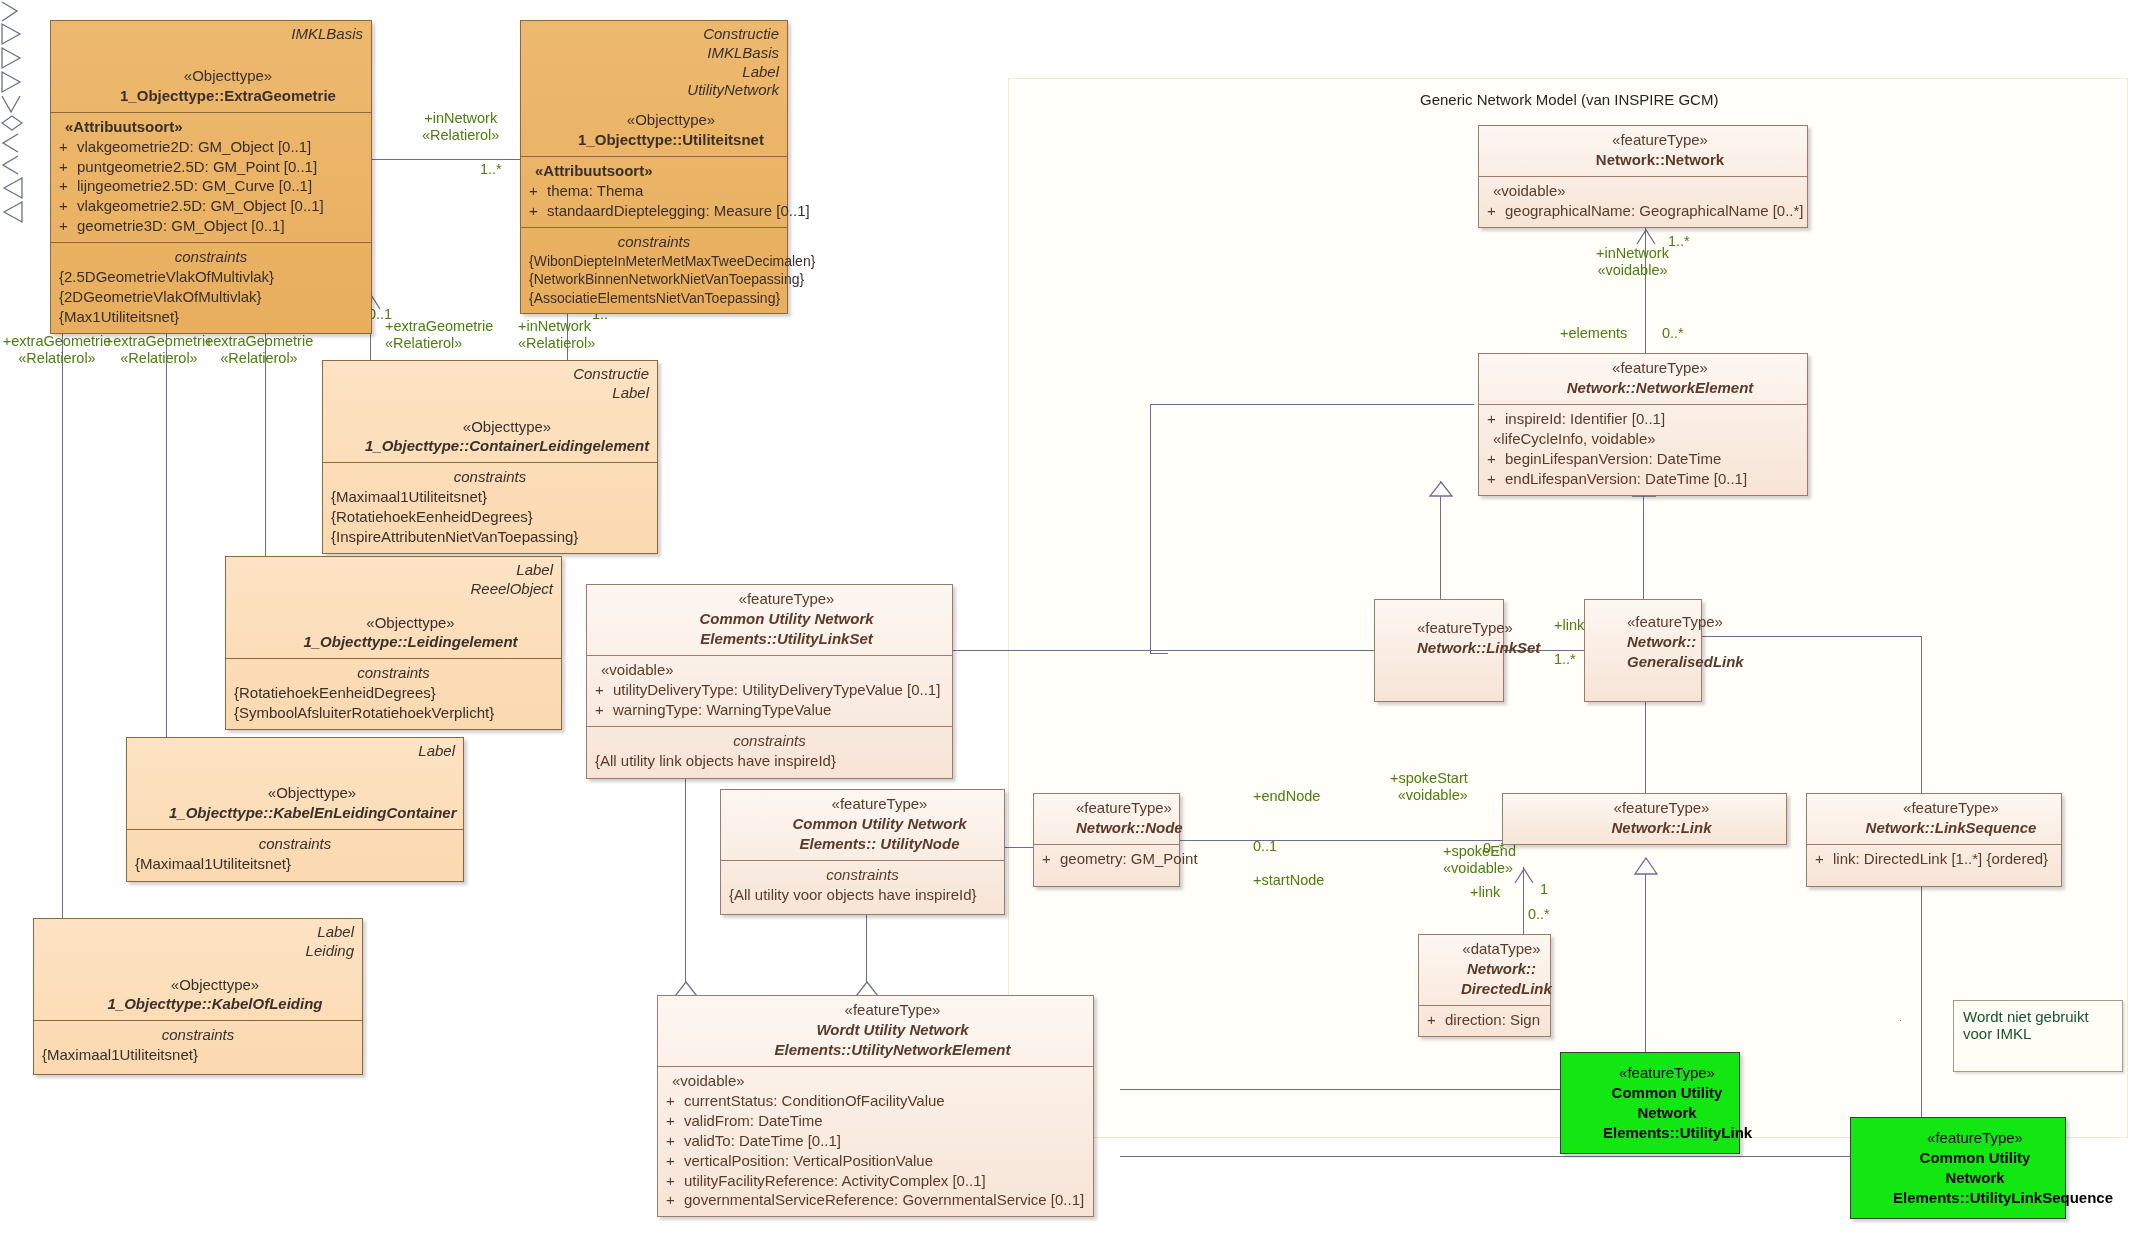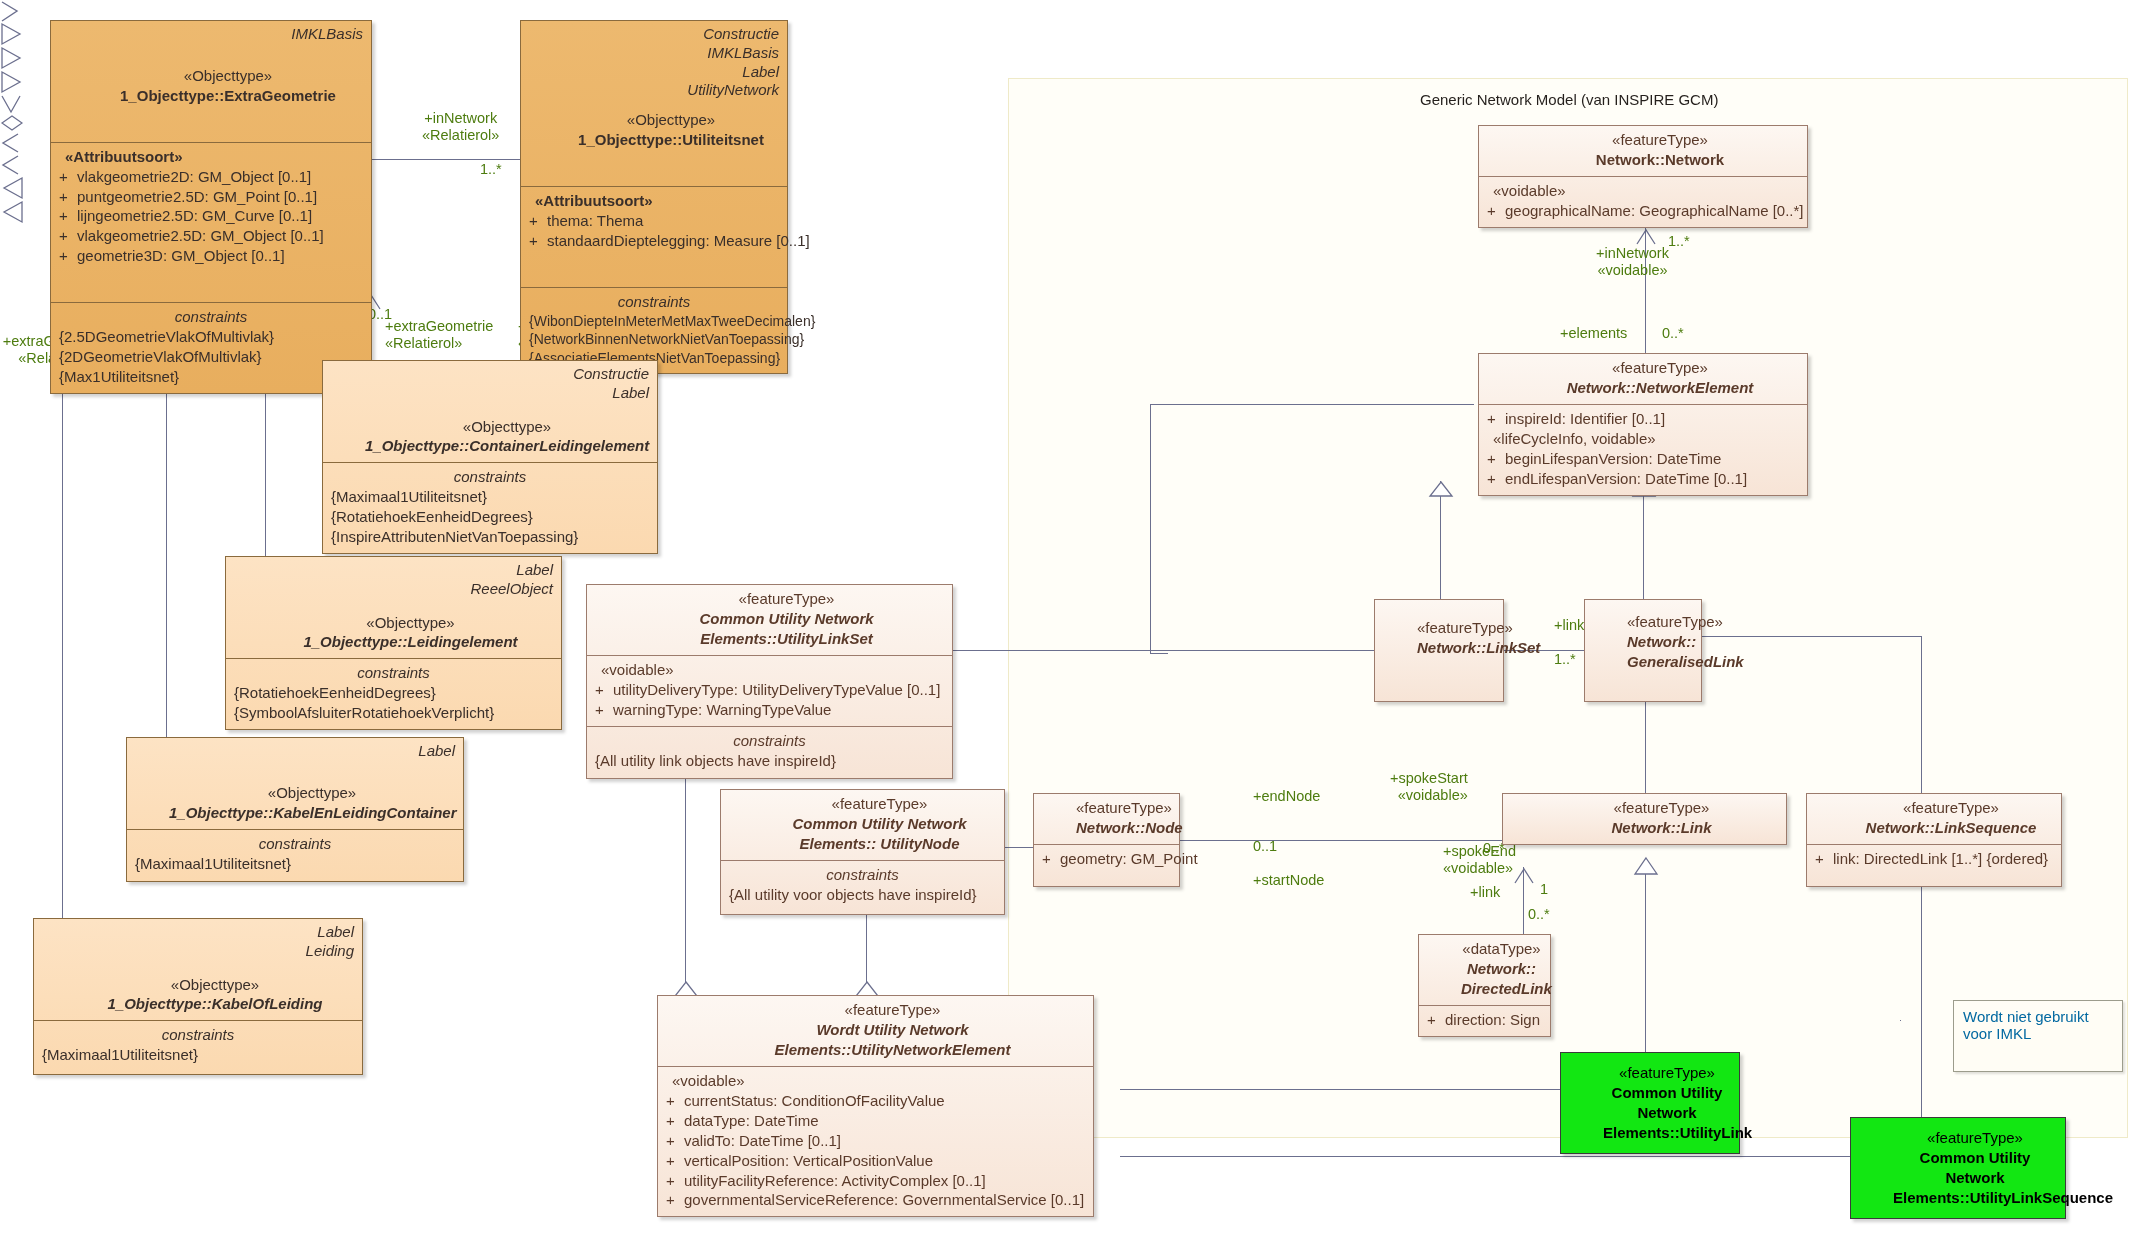--- a/index.html
+++ b/index.html
@@ -34,30 +34,30 @@
   .cname{font-weight:bold;font-size:15px;}
   .cname.it{font-style:italic;}
   .cap{ text-align:center; font-style:italic; }
   .attr{ white-space:nowrap; }
   .attr .pl{display:inline-block;width:18px;}
   .stereoline{ padding-left:6px; }
   .con{ white-space:nowrap; }
 
   
   .dark{ background:linear-gradient(180deg,#edb96f 0%,#e8ae5e 100%); border-color:#8a6a3d;}
-  .dark .sec + .sec{border-top-color:#8a6a3d;margin-top:30px;}
+  .dark .sec + .sec{border-top-color:#8a6a3d;}
   .light{ background:linear-gradient(180deg,#fde3c4 0%,#fbd9b0 100%); border-color:#8a6a3d;}
   .light .sec + .sec{border-top-color:#8a6a3d;}
   .pale{ background:linear-gradient(180deg,#fdf7f2 0%,#f7e4d6 100%); border-color:#9c7b6c;}
   .pale .sec + .sec{border-top-color:#9c7b6c;}
   .pale, .pale .stereo, .pale .attr, .pale .cap, .pale .con{color:#5a3a2a;}
   .green{ background:#12e712; border-color:#3a3a3a;}
   .green .cname,.green .stereo{color:#000;}
   .note{ background:#fffdf5; border:1px solid #9c9c8c; box-shadow:2px 2px 2px rgba(0,0,0,.12);
-         font-size:15px; padding:7px 9px; position:absolute; box-sizing:border-box; color:#0369a1;}
+         font-size:15px; padding:7px 9px; position:absolute; box-sizing:border-box; color:#14532d;}
 
   
   .pkg{
     position:absolute;
     box-sizing:border-box;
     border:1px solid #efeac8;
     background:#fffef8;
   }
   .pkg-title{
     position:absolute;
@@ -447,21 +447,21 @@
   </div>
 
   <div class="cls pale" style="left:657px;top:995px;width:437px;">
     <div class="sec hdr">
       <div class="stereo">«featureType»</div>
       <div class="cname it">Wordt Utility Network Elements::UtilityNetworkElement</div>
     </div>
     <div class="sec">
       <div class="stereoline">«voidable»</div>
       <div class="attr"><span class="pl">+</span><span>currentStatus: ConditionOfFacilityValue</span></div>
-      <div class="attr"><span class="pl">+</span><span>dataType: DateTime</span></div>
+      <div class="attr"><span class="pl">+</span><span>validFrom: DateTime</span></div>
       <div class="attr"><span class="pl">+</span><span>validTo: DateTime [0..1]</span></div>
       <div class="attr"><span class="pl">+</span><span>verticalPosition: VerticalPositionValue</span></div>
       <div class="attr"><span class="pl">+</span><span>utilityFacilityReference: ActivityComplex [0..1]</span></div>
       <div class="attr"><span class="pl">+</span><span>governmentalServiceReference: GovernmentalService [0..1]</span></div>
     </div>
   </div>
 
   <div class="cls pale" style="left:1478px;top:125px;width:330px;">
     <div class="sec hdr">
       <div class="stereo">«featureType»</div>

